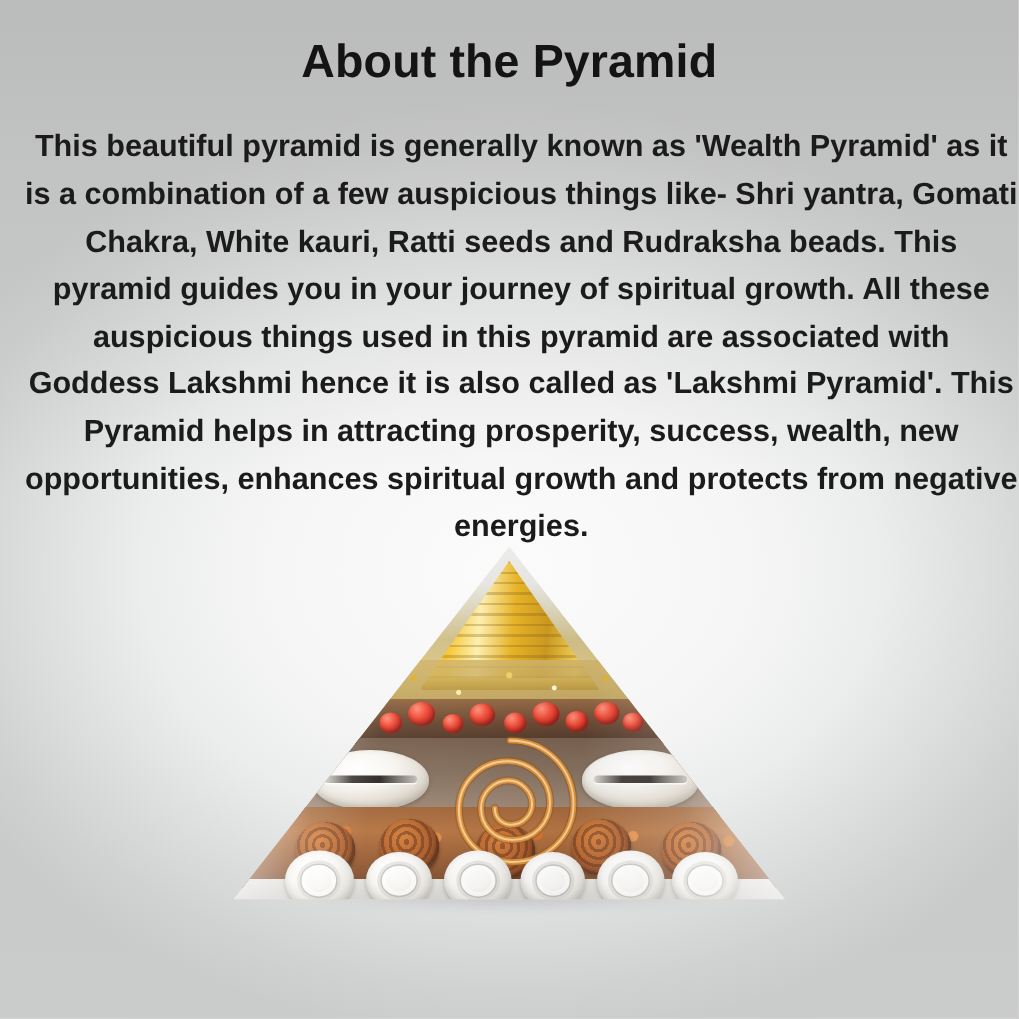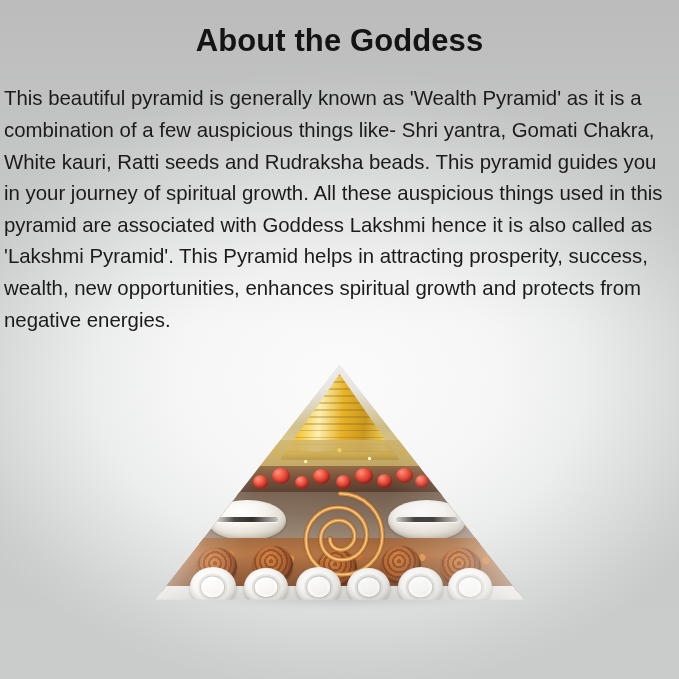--- a/index.html
+++ b/index.html
@@ -19,24 +19,24 @@
     background:linear-gradient(180deg, rgba(176,176,176,.55) 0%, rgba(188,188,188,.32) 22%, rgba(255,255,255,0) 48%, rgba(255,255,255,0) 72%, rgba(214,214,214,.18) 100%);
     pointer-events:none;
   }
   .title{
     position:absolute;top:2px;left:0;width:679px;
     text-align:center;
     font-size:31px;font-weight:bold;color:#141414;
     letter-spacing:.1px;
   }
   .body-text{
-    position:absolute;top:63px;left:4px;width:663px;
-    text-align:left;
+    position:absolute;top:63px;left:16px;width:663px;
+    text-align:center;
     font-size:20.4px;line-height:31.6px;color:#1b1b1b;
-    font-weight:400;
+    font-weight:700;
   }
 
   
   .photo{
     position:absolute;left:152px;top:362px;width:375px;height:256px;
   }
   .shadow{
     position:absolute;left:14px;top:222px;width:350px;height:26px;
     background:radial-gradient(ellipse 50% 50% at 50% 50%, rgba(120,120,125,.30) 0%, rgba(140,140,145,.13) 55%, rgba(255,255,255,0) 80%);
     filter:blur(3px);
@@ -184,21 +184,21 @@
     pointer-events:none;
   }
 </style>
 </head>
 <body>
 
 <div class="canvas">
 
   <div class="veil"></div>
 
-  <h1 class="title">About the Goddess</h1>
+  <h1 class="title">About the Pyramid</h1>
 
   <p class="body-text">This beautiful pyramid is generally known as 'Wealth Pyramid' as it is a combination of a few auspicious things like- Shri yantra, Gomati Chakra, White kauri, Ratti seeds and Rudraksha beads. This pyramid guides you in your journey of spiritual growth. All these auspicious things used in this pyramid are associated with Goddess Lakshmi hence it is also called as 'Lakshmi Pyramid'. This Pyramid helps in attracting prosperity, success, wealth, new opportunities, enhances spiritual growth and protects from negative energies.</p>
 
   <div class="photo">
     <div class="shadow"></div>
 
     <div class="pyr">
 
       <div class="layer l-gold">
         <div class="yantra">

